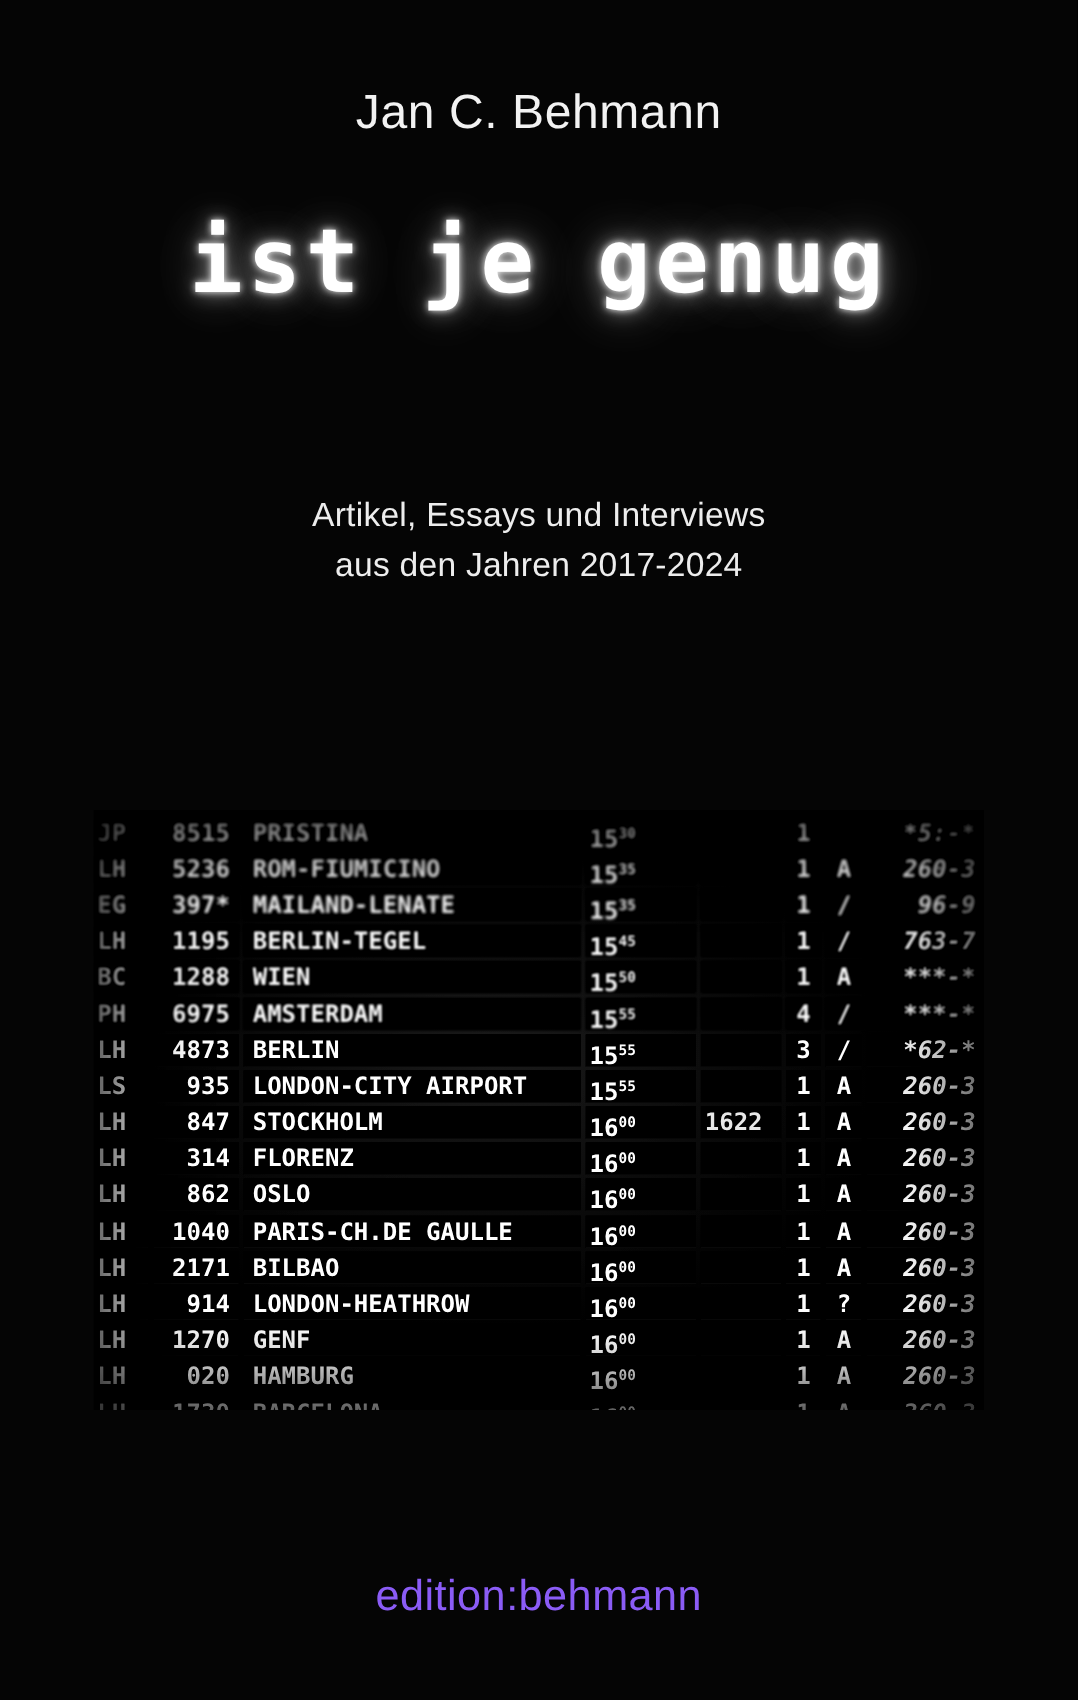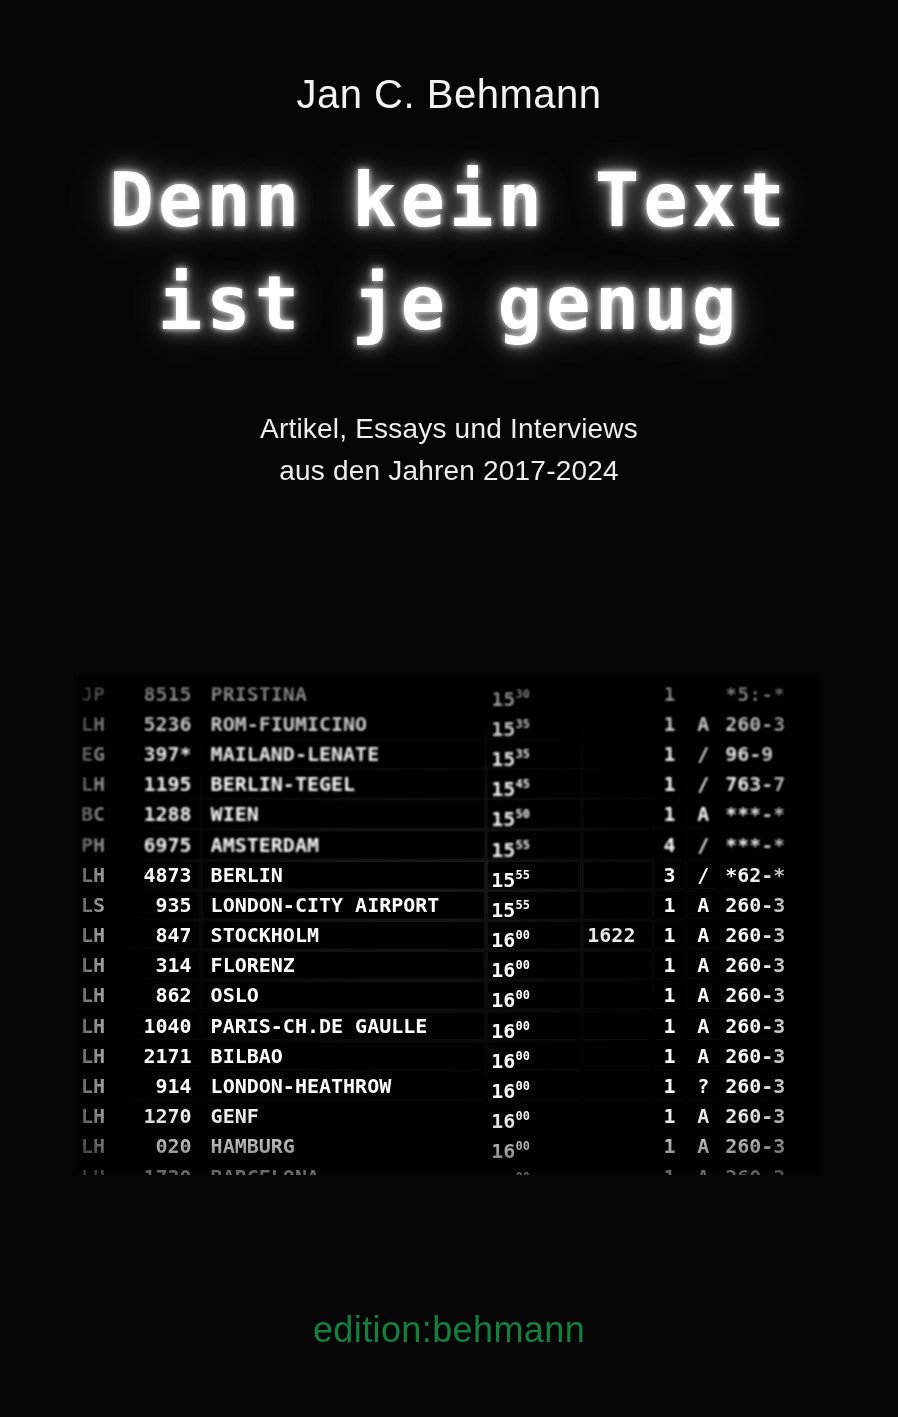--- a/index.html
+++ b/index.html
@@ -122,49 +122,48 @@
     padding: 0 3px;
     overflow: hidden;
   }
   .c-air   { width: 44px;  text-align: left; }
   .c-fno   { width: 66px;  text-align: right; padding-right: 7px;}
   .c-dest  { width: 296px; text-align: left; padding-left: 8px;}
   .c-time  { width: 94px;  text-align: left; }
   .c-time2 { width: 66px;  text-align: left; color:#d8d8d8;}
   .c-t     { width: 26px;  text-align: center; }
   .c-g     { width: 26px;  text-align: center; }
-  .c-bag   { width: 96px;  text-align: left; }
+  .c-bag   { width: 96px;  text-align: right; font-style: italic; }
   .sup { font-size: 12px; vertical-align: super; }
 
   
   .row-blur-3 { filter: blur(1.15px); opacity: 0.93; }
   .row-blur-2 { filter: blur(0.8px);  opacity: 0.95; }
   .row-blur-1 { filter: blur(0.4px);  opacity: 0.97; }
 
   
   .publisher {
     position: absolute;
     bottom: 66px;
     left: 0;
     width: 100%;
     text-align: center;
     font-size: 36px;
-    color: #15803d;
+    color: #8b5cf6;
     letter-spacing: 0.4px;
   }
 </style>
 </head>
 <body>
 
 <div class="cover">
 
   <div class="author">Jan C. Behmann</div>
 
   <div class="title-block">
-    <div class="title-line-1">Denn kein Text</div>
     <div class="title-line-2">ist je genug</div>
   </div>
 
   <div class="subtitle">
     <div>Artikel, Essays und Interviews</div>
     <div>aus den Jahren 2017-2024</div>
   </div>
 
   <div class="photo">
     <div class="board" id="board">

